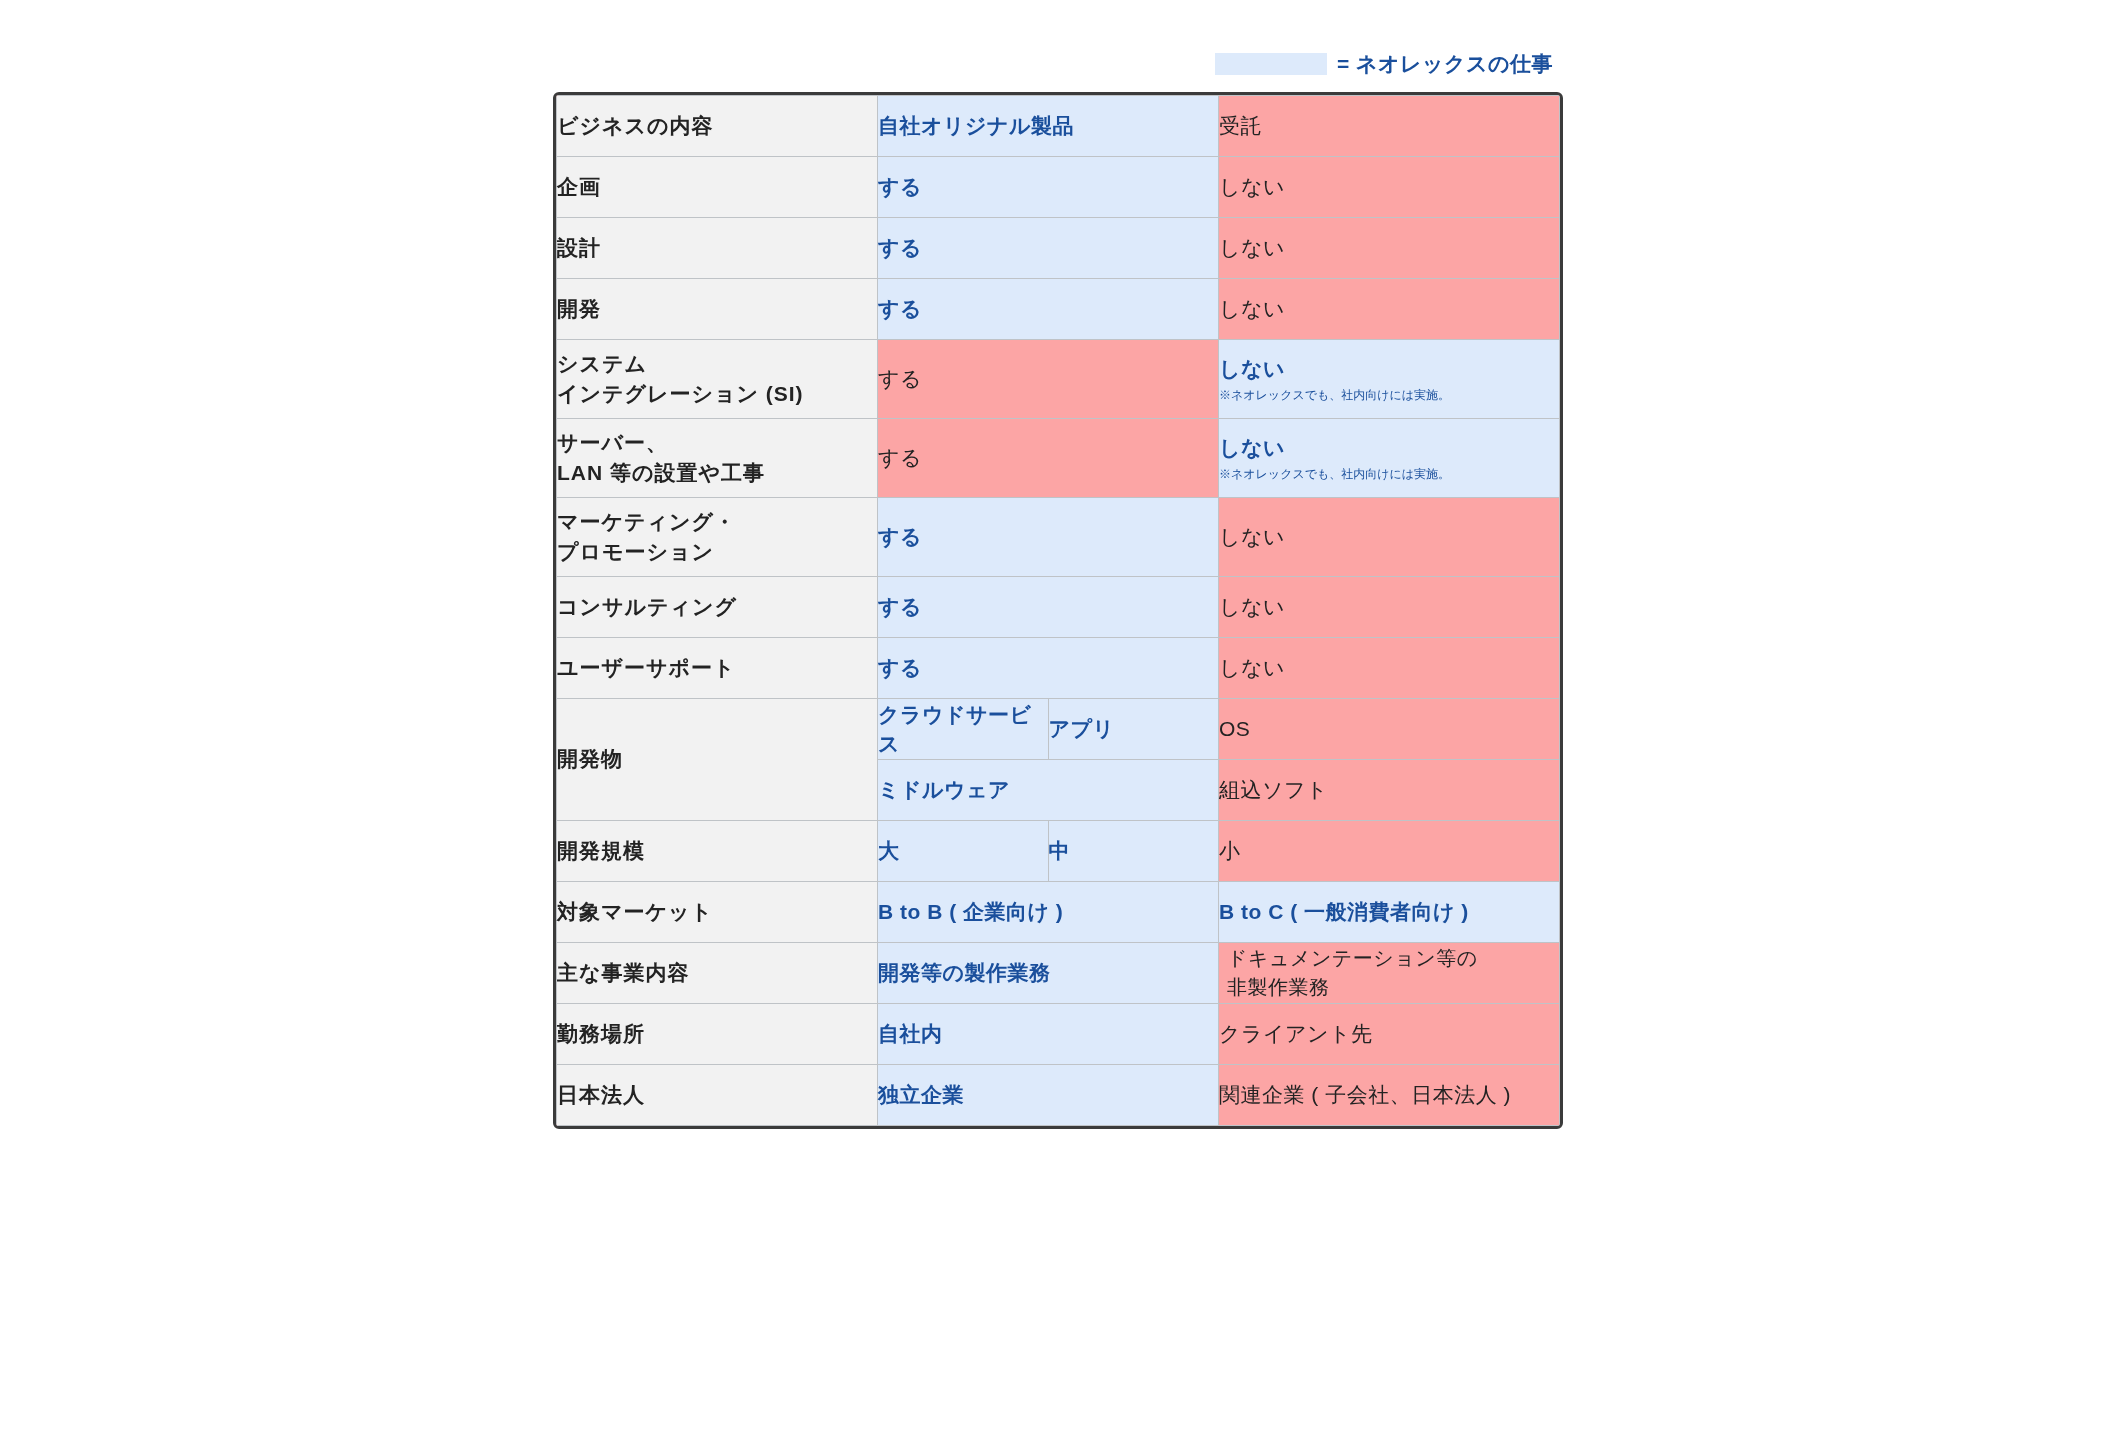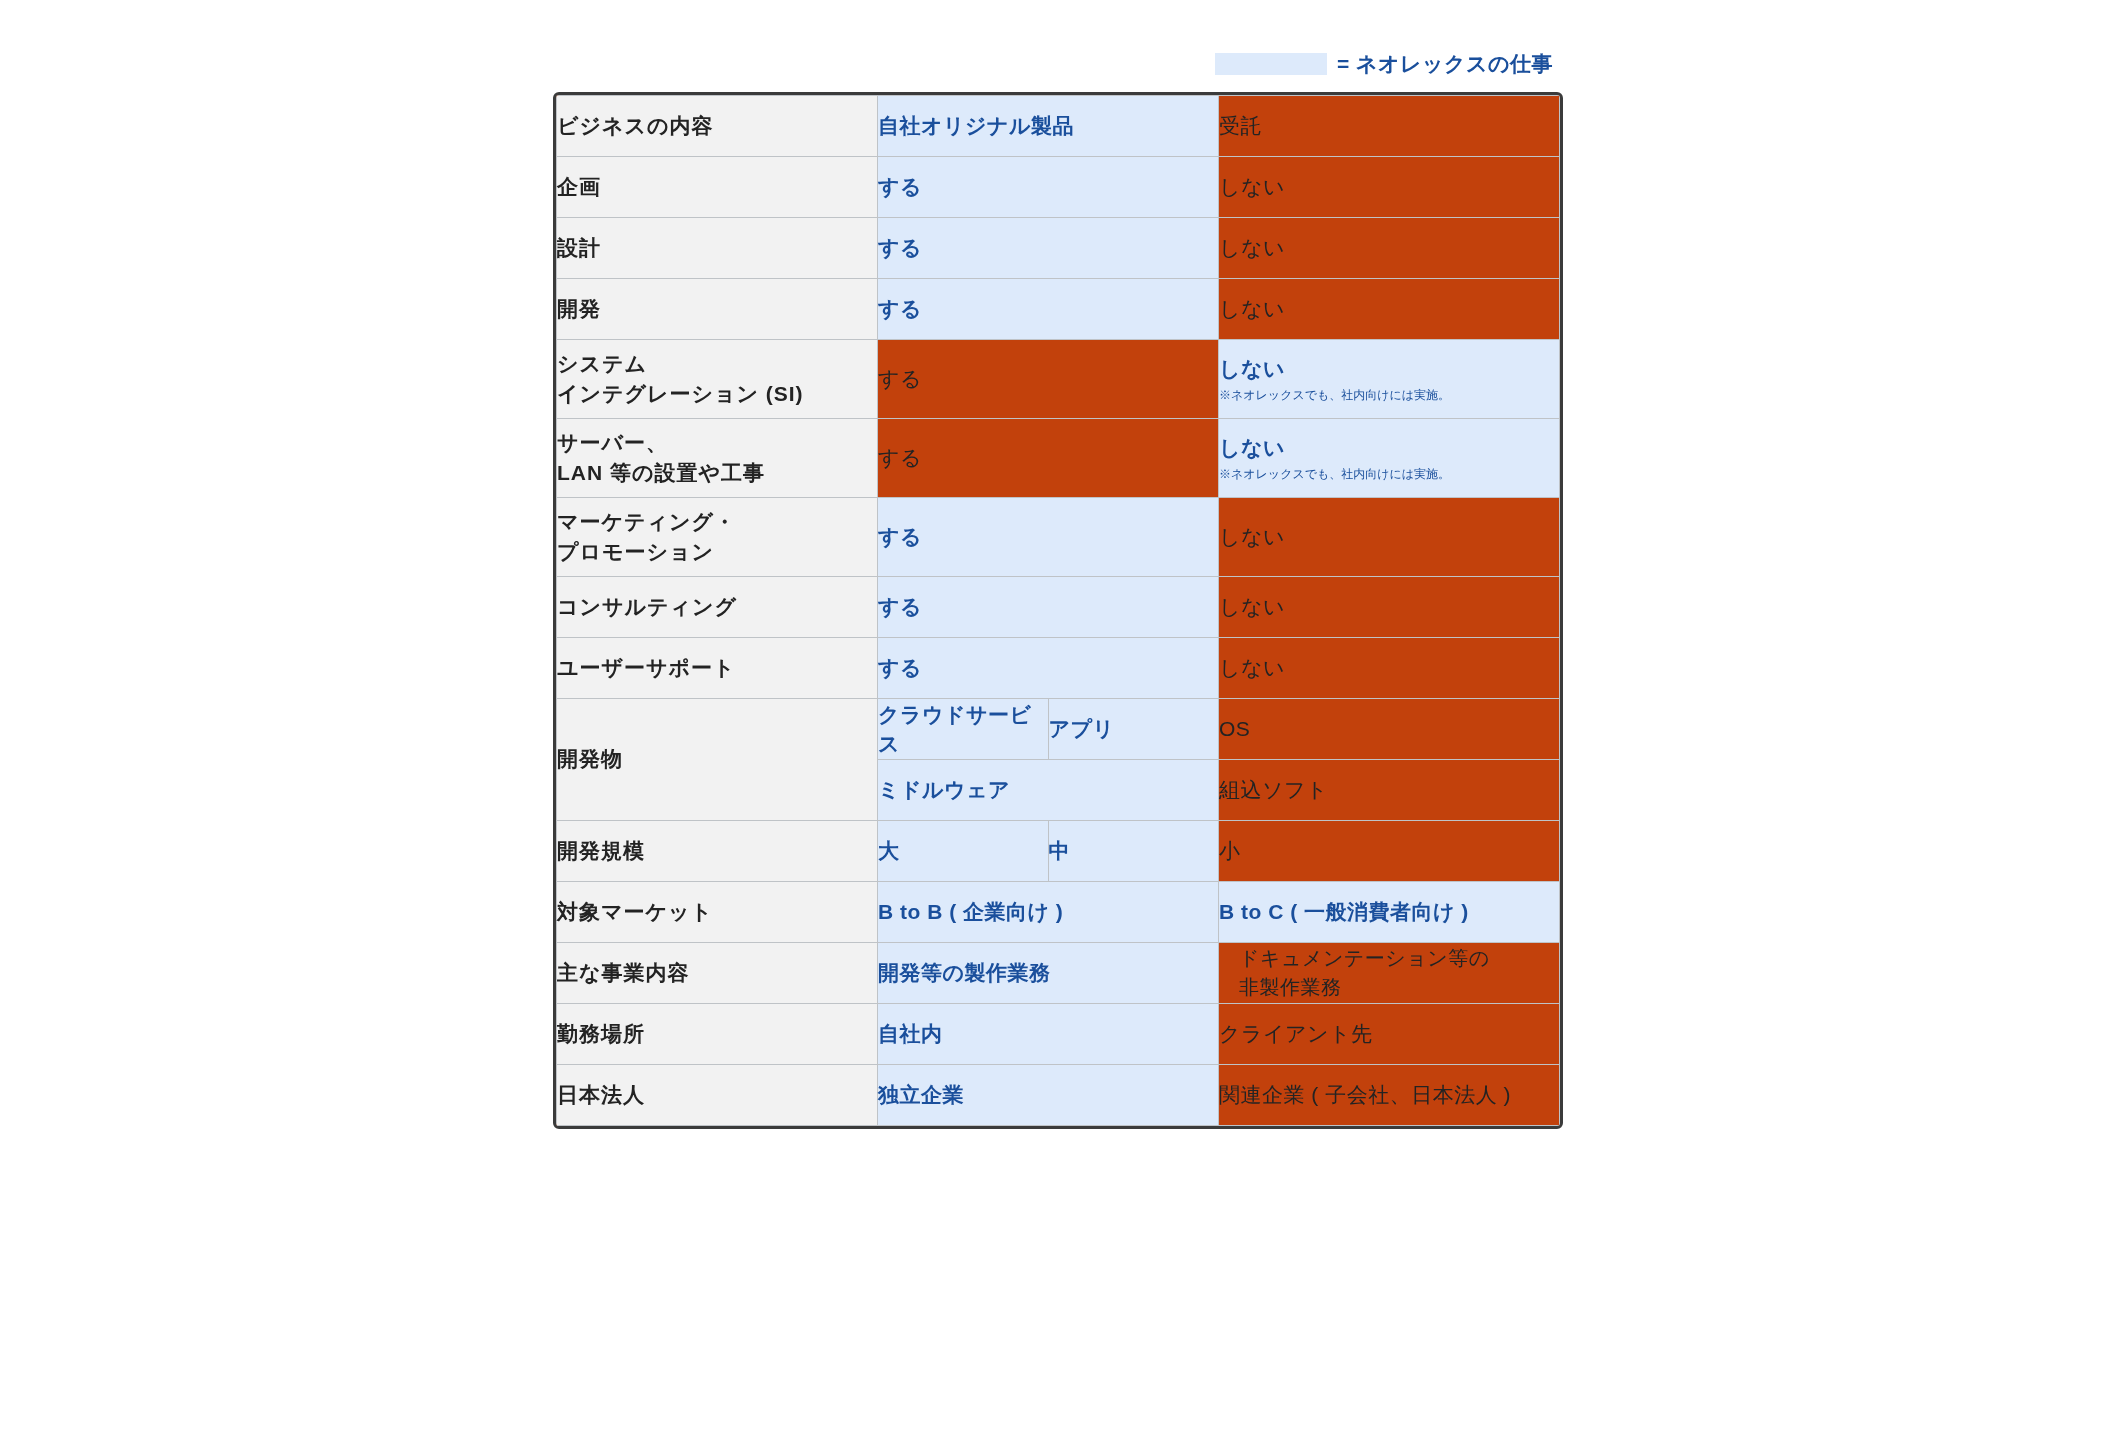--- a/index.html
+++ b/index.html
@@ -46,21 +46,21 @@
 
   
   .table-wrap {
     position: absolute;
     left: 553px;
     top: 92px;
     width: 1004px;
     border: 3px solid #3b3b3b;
     border-radius: 6px;
     overflow: hidden;
-    background: #c2410c;
+    background: #fca5a5;
   }
   table.matrix {
     border-collapse: collapse;
     width: 100%;
     table-layout: fixed;
   }
   table.matrix td {
     border: 1px solid #bfc3c7;
     padding: 0;
     vertical-align: middle;
@@ -96,21 +96,21 @@
     margin-top: 5px;
     letter-spacing: 0;
     line-height: 1.3;
   }
   .cell.tall {
     padding-top: 10px;
     padding-bottom: 10px;
   }
   .cell.left {
     text-align: left;
-    padding-left: 20px;
+    padding-left: 8px;
     line-height: 1.45;
     font-size: 20px;
   }
   .h-60 { height: 60px; }
   .h-78 { height: 78px; }
 </style>
 </head>
 <body>
 
 <div class="page">

